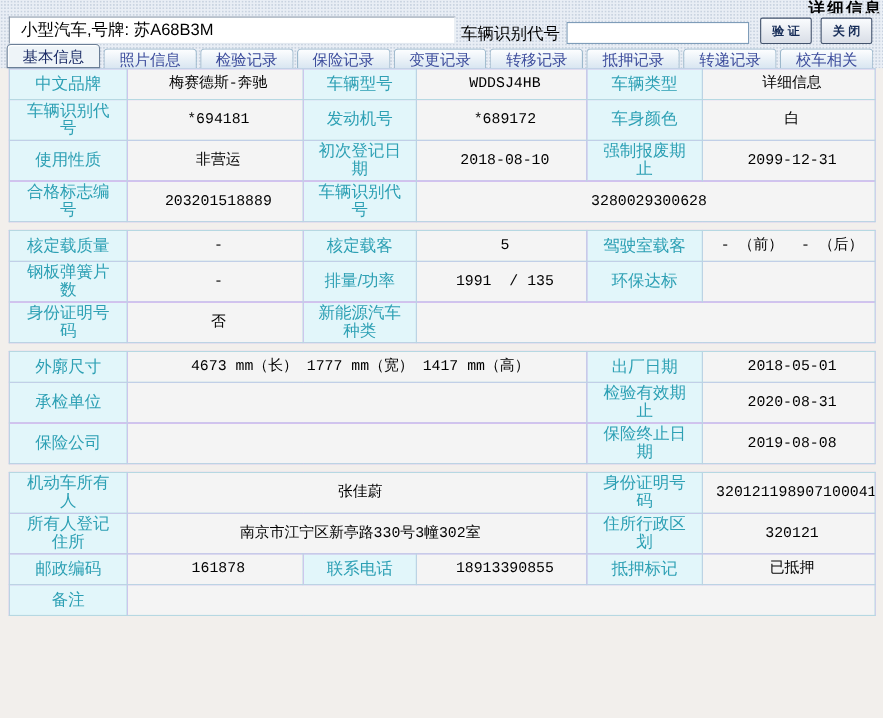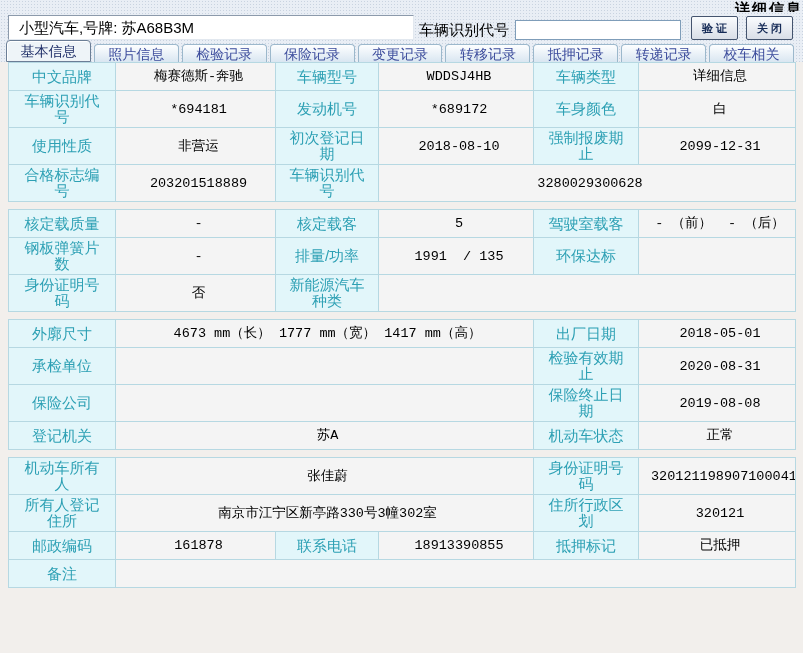--- a/index.html
+++ b/index.html
@@ -211,26 +211,20 @@
           <td class="value" colspan="3"></td>
           <td class="label">检验有效期止</td>
           <td class="value">2020-08-31</td>
         </tr>
         <tr>
           <td class="label">保险公司</td>
           <td class="value" colspan="3"></td>
           <td class="label">保险终止日期</td>
           <td class="value">2019-08-08</td>
         </tr>
-        <tr>
-          <td class="label">登记机关</td>
-          <td class="value" colspan="3">苏A</td>
-          <td class="label">机动车状态</td>
-          <td class="value">正常</td>
-        </tr>
       </tbody>
     </table>
     <table class="grid">
       <colgroup>
         <col class="c1">
         <col class="c2">
         <col class="c3">
         <col class="c4">
         <col class="c5">
         <col class="c6">

